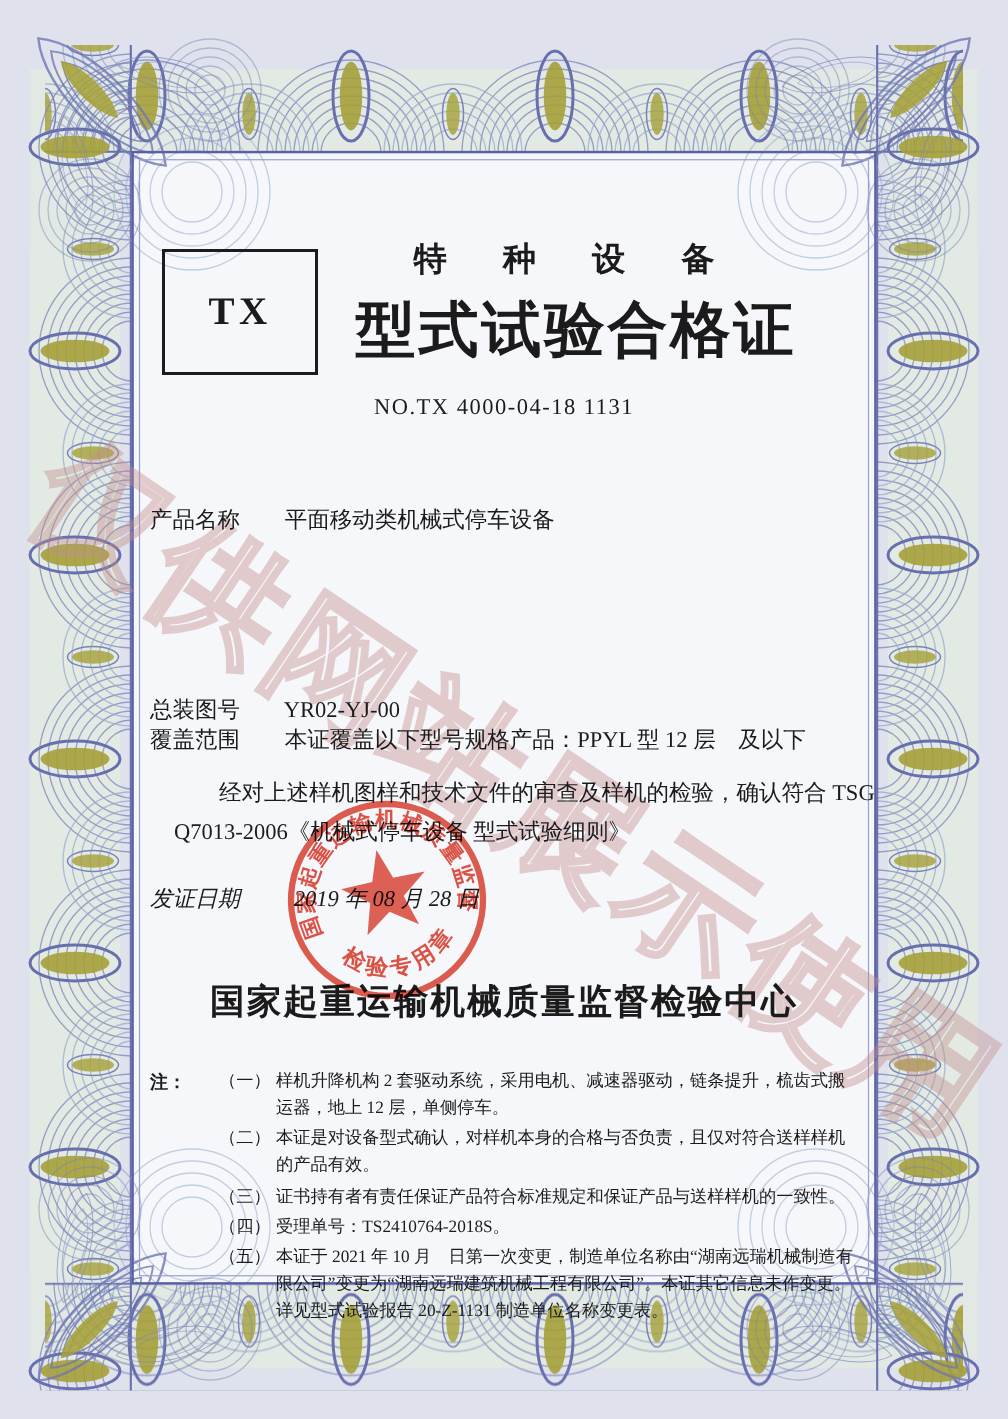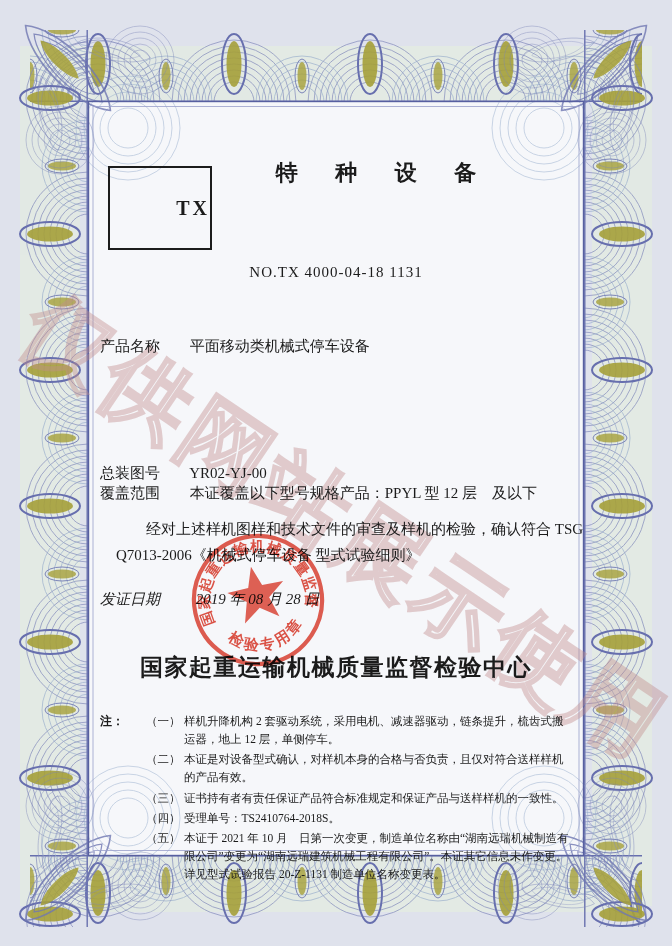--- a/index.html
+++ b/index.html
@@ -8,21 +8,21 @@
     background:#dfe2ec;
     font-family:"Liberation Serif","DejaVu Serif",serif;
     color:#1b1b1b;
   }
   .border-svg{position:absolute;left:0;top:0;z-index:2;pointer-events:none;}
   .paper{position:absolute;left:88px;top:100px;width:496px;height:756px;background:#f6f7fa;z-index:1;}
   .content{position:absolute;left:88px;top:100px;width:496px;height:756px;z-index:4;}
   .abs{position:absolute;}
 
   .tx-box{left:20px;top:66px;width:100px;height:80px;border:2px solid #1c1c1c;
-    text-align:right;line-height:80px;font-size:20px;font-weight:700;letter-spacing:3px;}
+    text-align:center;line-height:80px;font-size:26px;font-weight:700;letter-spacing:3px;}
   .title-small{left:120px;top:58px;width:352px;text-align:center;font-size:22px;
     letter-spacing:16px;font-weight:600;white-space:nowrap;}
   .title-main{left:120px;top:92px;width:352px;text-align:center;font-size:40px;
     letter-spacing:2px;font-weight:700;white-space:nowrap;}
   .cert-no{left:0;top:164px;width:496px;text-align:center;font-size:15px;letter-spacing:1px;}
 
   .frow{left:12px;width:478px;font-size:15px;white-space:nowrap;}
   .flabel{display:inline-block;width:86px;}
   .f0{top:200px}.f1{top:237px}.f2{top:275px}.f3{top:312px}.f4{top:364px}.f5{top:384px}
 
@@ -194,20 +194,21 @@
     <rect x="93" y="106.5" width="486" height="744" fill="none" stroke="#9aa0cb" stroke-width="0.8"></rect>
   </svg>
 
   <div class="watermark">仅供网站展示使用</div>
 
   <div class="content">
 
     <div class="abs tx-box">TX</div>
 
     <div class="abs title-small">特 种 设 备</div>
+    <div class="abs title-main">型式试验合格证</div>
     <div class="abs cert-no">NO.TX 4000-04-18 1131</div>
 
     <div class="abs frow f1">
       <span class="flabel">产品名称</span>
       <span>平面移动类机械式停车设备</span>
     </div>
     <div class="abs frow f4">
       <span class="flabel">总装图号</span>
       <span>YR02-YJ-00</span>
     </div>

